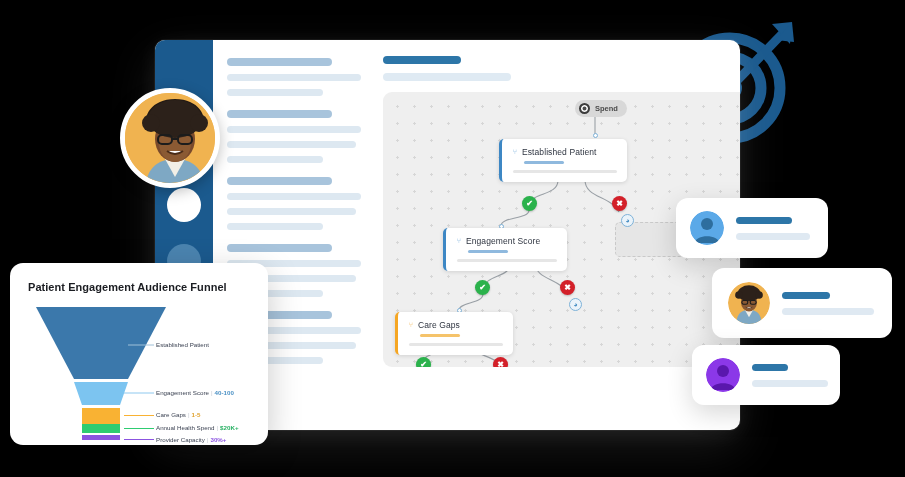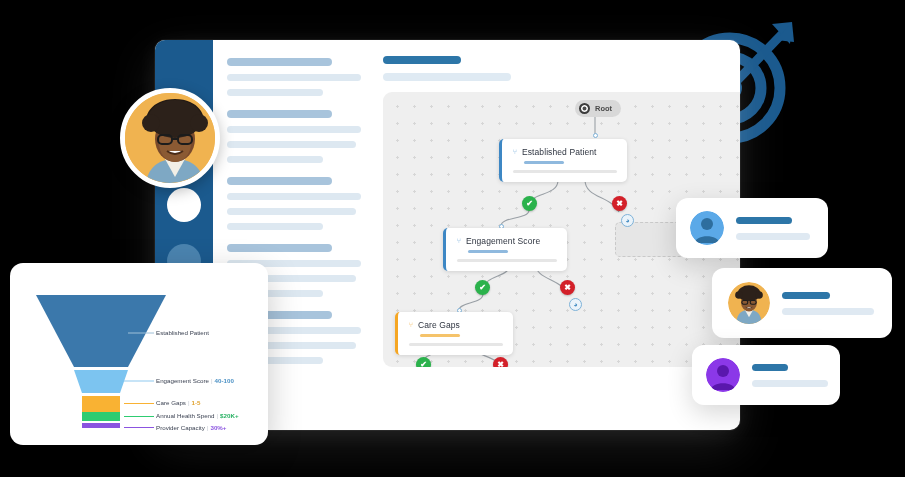--- a/index.html
+++ b/index.html
@@ -216,21 +216,21 @@
           <path d="M146 118 C146 128 118 124 118 134" stroke="#9aa0a6" stroke-width="1.1" fill="none"></path>
           <path d="M128 170 C128 186 104 182 100 196" stroke="#9aa0a6" stroke-width="1.1" fill="none"></path>
           <path d="M152 170 C152 188 176 186 184 200" stroke="#9aa0a6" stroke-width="1.1" fill="none"></path>
           <path d="M100 202 C100 212 76 210 76 218" stroke="#9aa0a6" stroke-width="1.1" fill="none"></path>
           <path d="M64 252 C64 262 44 260 40 268" stroke="#9aa0a6" stroke-width="1.1" fill="none"></path>
           <path d="M88 252 C88 264 108 262 116 272" stroke="#9aa0a6" stroke-width="1.1" fill="none"></path>
         </svg>
 
         <div class="node-root">
           <span class="root-ico"></span>
-          <span>Root</span>
+          <span>Spend</span>
         </div>
         <div class="port" style="left:210px; top:41px;"></div>
 
         <div class="node" style="left:116px; top:47px; width:128px;">
           <div class="node-head">
             <span class="node-ico">⑂</span>
             <span class="node-title">Established Patient</span>
           </div>
           <div class="node-ul"></div>
           <div class="node-bar"></div>
@@ -336,20 +336,21 @@
         <path d="M5 32 C5 23 29 23 29 32 Z" fill="#5a17ad"></path>
       </svg>
     </div>
     <div class="fc-lines">
       <div class="fc-l1" style="width:36px;"></div>
       <div class="fc-l2" style="width:76px;"></div>
     </div>
   </div>
 
   <div class="funnel-card">
+    <div class="funnel-title">Patient Engagement Audience Funnel</div>
 
     <div class="funnel-body">
       <svg viewBox="0 0 230 130" width="230" height="130" style="position:absolute;left:0;top:0;">
         <polygon points="8,2 138,2 100,74 46,74" fill="#3b78ab"></polygon>
         <polygon points="46,77 100,77 92,100 54,100" fill="#7cc4f0"></polygon>
         <rect x="54" y="103" width="38" height="17" fill="#f9b233"></rect>
         <rect x="54" y="107.5" width="38" height="0" fill="none"></rect>
         <line x1="100" y1="40" x2="126" y2="40" stroke="#9fc0d8" stroke-width="1"></line>
         <line x1="96" y1="88" x2="126" y2="88" stroke="#8fc9ef" stroke-width="1"></line>
       </svg>

